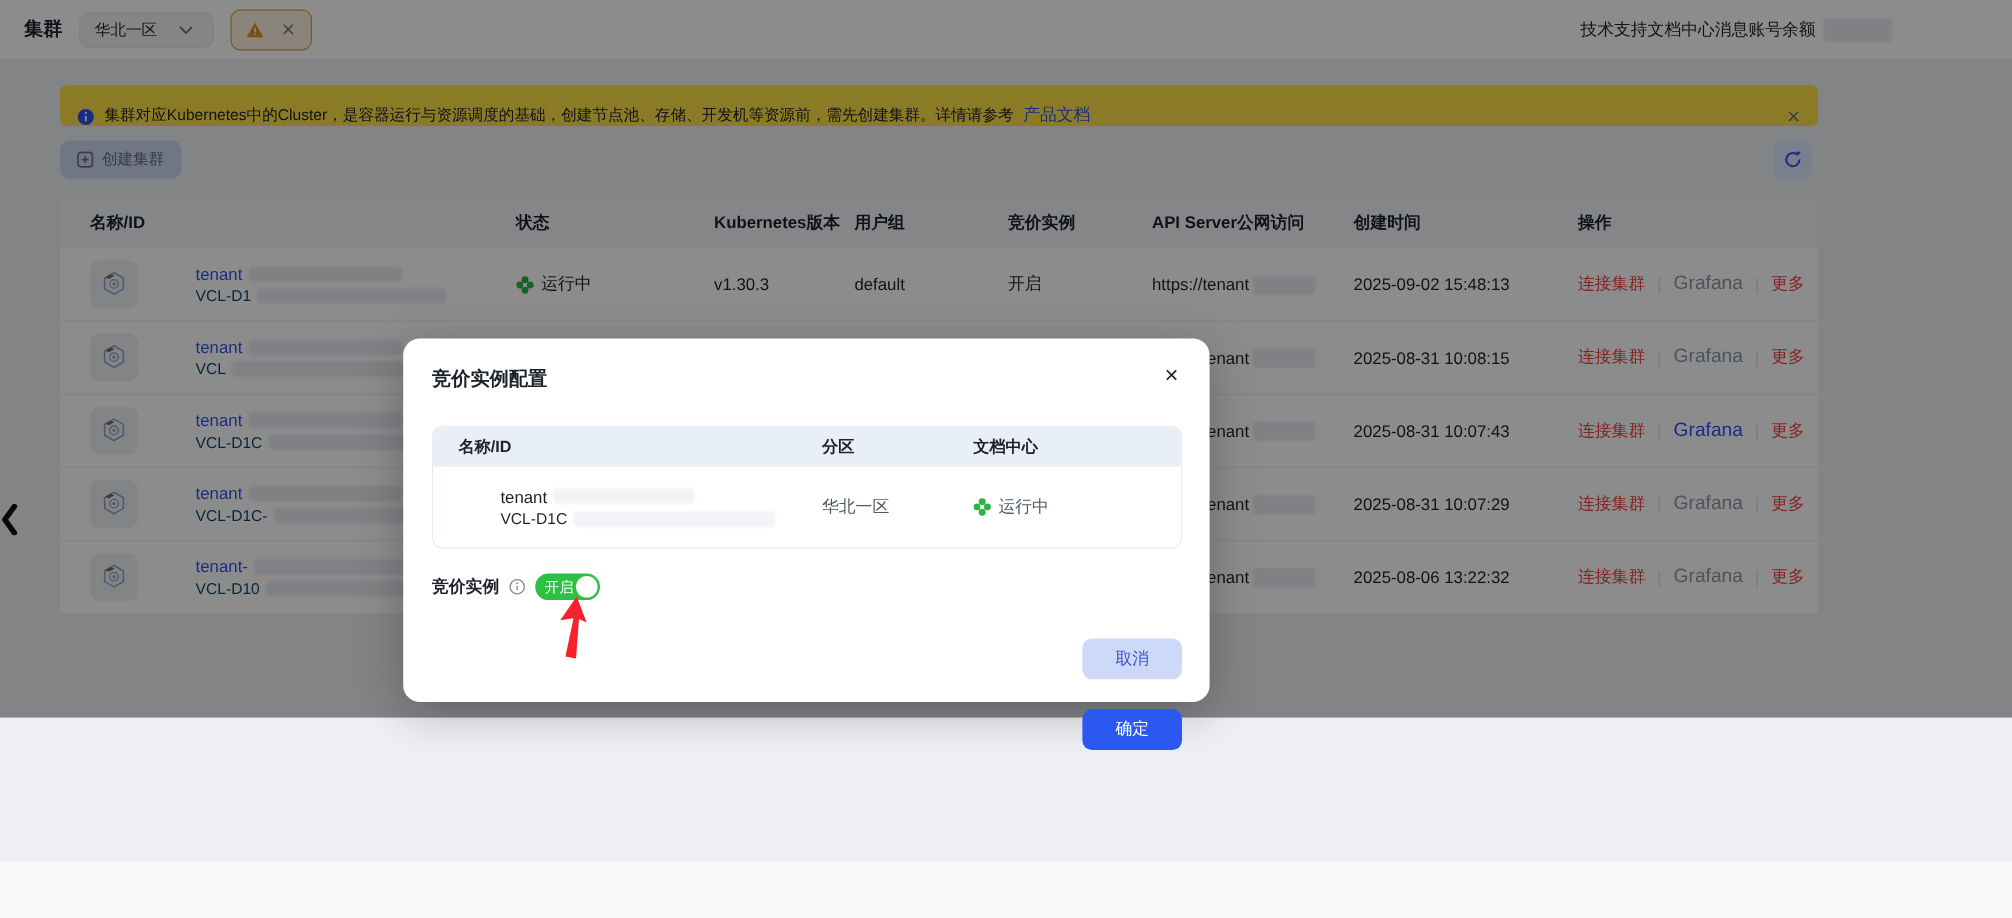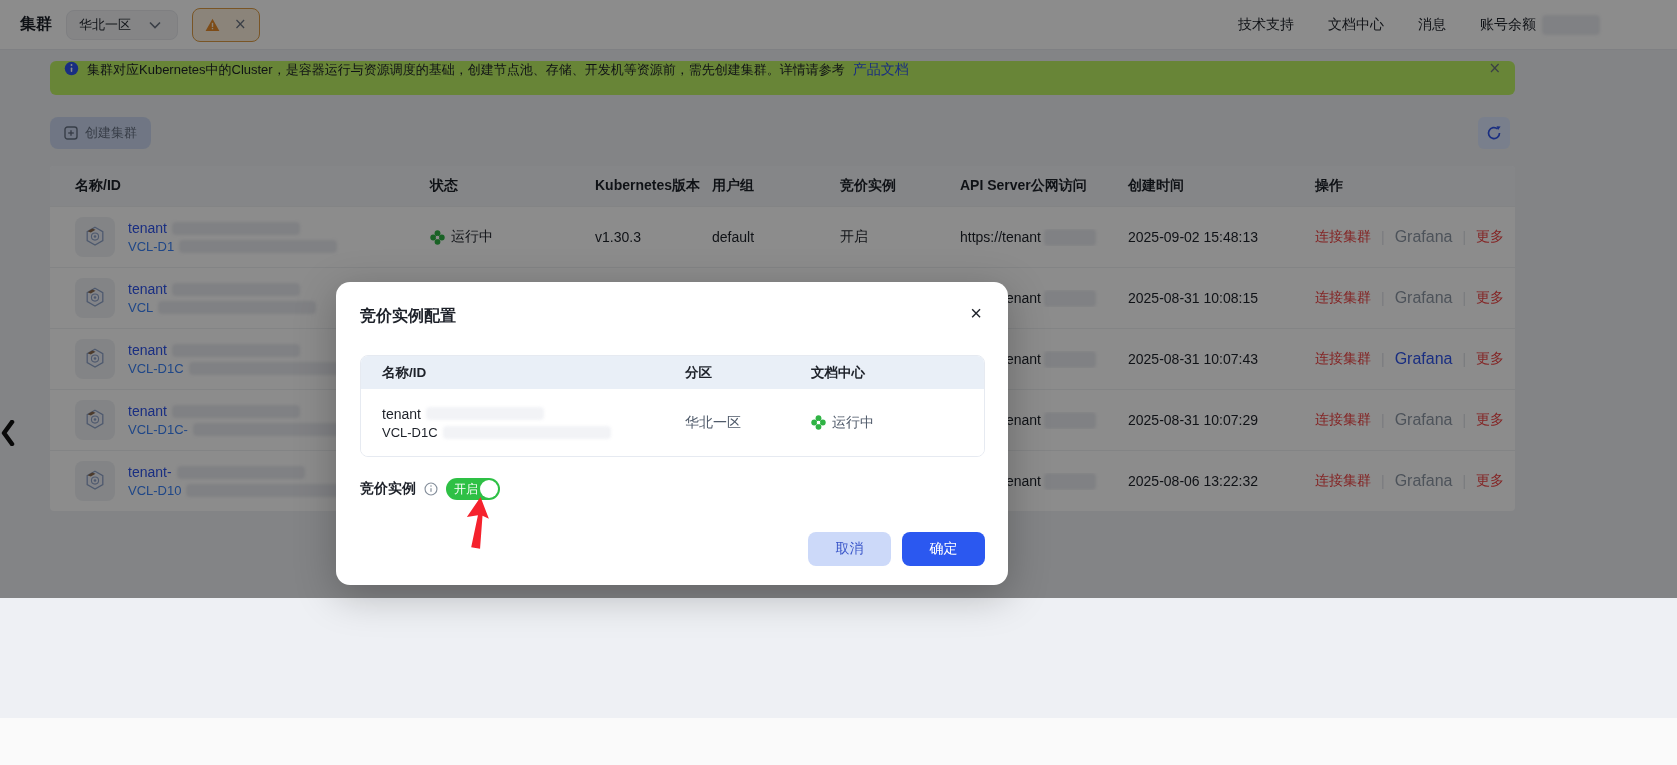--- a/index.html
+++ b/index.html
@@ -6,47 +6,47 @@
   html,body { width:1677px; height:765px; }
   body { font-family:"Liberation Sans","DejaVu Sans",sans-serif; color:#1d2129; background:#eef0f4; overflow:hidden; }
   #app { position:absolute; inset:0; width:1677px; height:598px; background:#eef0f4; }
 
   
   .topbar { position:absolute; left:0; top:0; width:1677px; height:50px; background:#fff; border-bottom:1px solid #e8eaee; display:flex; align-items:center; padding:0 0 0 20px; }
   .app-title { font-size:16px; font-weight:700; }
   .region-pill { margin-left:14px; height:30px; min-width:112px; background:#f2f3f5; border:1px solid #e7e8ec; border-radius:8px; display:flex; align-items:center; gap:18px; padding:0 12px; font-size:13px; cursor:pointer; }
   .warn-banner { margin-left:14px; height:34px; background:#fdf1df; border:1px solid #dd9c45; border-radius:8px; display:flex; align-items:center; gap:8px; padding:0 12px; font-size:13px; color:#2a2f38; }
   .warn-banner .close { margin-left:6px; }
-  .topnav { margin-left:auto; display:flex; align-items:center; gap:34px; padding-right:77px; font-size:14px; }
+  .topnav { margin-left:auto; display:flex; align-items:center; padding-right:100px; font-size:14px; }
   .topnav .nav-item { cursor:pointer; }
   .balance-wrap { display:flex; align-items:center; gap:6px;justify-content:center; }
 
   .close { color:#6b7380; font-size:15px; line-height:1; cursor:pointer; font-family:"DejaVu Sans",sans-serif; }
 
   
-  .info-banner { position:absolute; left:50px; top:61px; width:1465px; height:34px; background:#bef264; border-radius:6px; display:flex; align-items:flex-start; gap:8px; padding:0 14px; font-size:13px; }
+  .info-banner { position:absolute; left:50px; top:71px; width:1465px; height:34px; background:#fde047; border-radius:6px; display:flex; align-items:flex-end; gap:8px; padding:0 14px; font-size:13px; }
   .info-banner .link { color:#2f54eb; cursor:pointer; }
   .info-banner .close { margin-left:auto; }
 
   
   .create-btn { position:absolute; left:50px; top:117px; height:32px; background:#ccd8f0; color:#667083; border:none; border-radius:8px; display:flex; align-items:center; gap:7px; padding:0 14px; font-size:13px; cursor:not-allowed; }
   .refresh-btn { position:absolute; left:1478px; top:117px; width:32px; height:32px; background:#dce8ff; border:none; border-radius:6px; display:flex; align-items:center; justify-content:center; cursor:pointer; }
 
   
   .table-card { position:absolute; left:50px; top:166px; width:1465px; background:#fff; border-radius:4px; }
   .tgrid { display:grid; grid-template-columns:380px 165px 117px 128px 120px 168px 187px 200px; align-items:center; }
   .thead { height:40px; background:#f2f4f7; font-size:14px; font-weight:700; border-radius:4px 4px 0 0; }
   .thead .th:first-child { padding-left:25px; }
   .trow { height:61px; border-top:1px solid #eef0f3; font-size:14px; }
   .name-cell { display:flex; align-items:center; gap:13px; padding-left:25px; }
   .cluster-tile { width:40px; height:40px; border-radius:8px; background:#eff1f4; display:flex; align-items:center; justify-content:center; flex:none; }
   .name-lines { display:flex; flex-direction:column; gap:3px; }
-  .name-line,.id-line { display:flex; align-items:center; gap:5px; white-space:nowrap; }
+  .name-line,.id-line { display:flex; align-items:center; gap:5px; white-space:nowrap;margin-left:35px; }
   .row-name { color:#2f54eb; font-size:14px; cursor:pointer; }
-  .row-id { color:#3b82f6; font-size:13px; }
+  .row-id { color:#0c4a6e; font-size:13px; }
   .status-wrap { display:flex; align-items:center; gap:6px; }
   .api-cell { display:flex; align-items:center; gap:3px; white-space:nowrap; overflow:hidden; }
   .actions-cell { display:flex; align-items:center; white-space:nowrap; }
   .link { color:#ef4444; font-size:14px; cursor:pointer; }
   .link-muted { color:#8d97a5; font-size:16px; cursor:pointer; }
   .link-muted.link-active { color:#2f54eb; }
   .sep { color:#dde0e6; margin:0 10px; }
 
   
   .redact { display:inline-block; background:#e9ebf0; border-radius:4px; filter:blur(1.5px); }
@@ -65,21 +65,21 @@
   .mgrid { display:grid; grid-template-columns:324px 126px 175px; align-items:center; }
   .mthead { height:33px; background:#e9eff7; font-weight:700; font-size:13.5px; }
   .mthead .th:first-child, .mrow > :first-child { padding-left:21px; }
   .mrow { height:67px; background:#fff; }
   .mzone { color:#4e5969; }
   .spot-row { position:absolute; left:24px; top:196px; display:flex; align-items:center; gap:8px; }
   .spot-label { font-size:14px; font-weight:700; }
   .toggle { width:54px; height:22px; border-radius:11px; background:#2ec045; display:flex; align-items:center; cursor:pointer; position:relative; }
   .toggle-text { color:#fff; font-size:12px; margin-left:8px; }
   .toggle-knob { position:absolute; right:2px; top:2px; width:18px; height:18px; border-radius:50%; background:#fff; }
-  .modal-footer { position:absolute; right:23px; top:250px; display:flex; gap:11px; }
+  .modal-footer { position:absolute; right:23px; top:250px; display:flex; gap:25px;flex-direction:column; }
   .btn { height:34px; width:83px; border:none; border-radius:8px; font-size:14px; cursor:pointer; font-family:inherit; }
   .btn-cancel { background:#ccd9f9; color:#3a56c9; }
   .btn-confirm { background:#2b58f0; color:#fff; }
   .pointer-arrow { position:absolute; left:463px; top:496px; z-index:70; transform:rotate(10deg); }
 </style>
 </head>
 <body>
 
 <div id="app">
 

